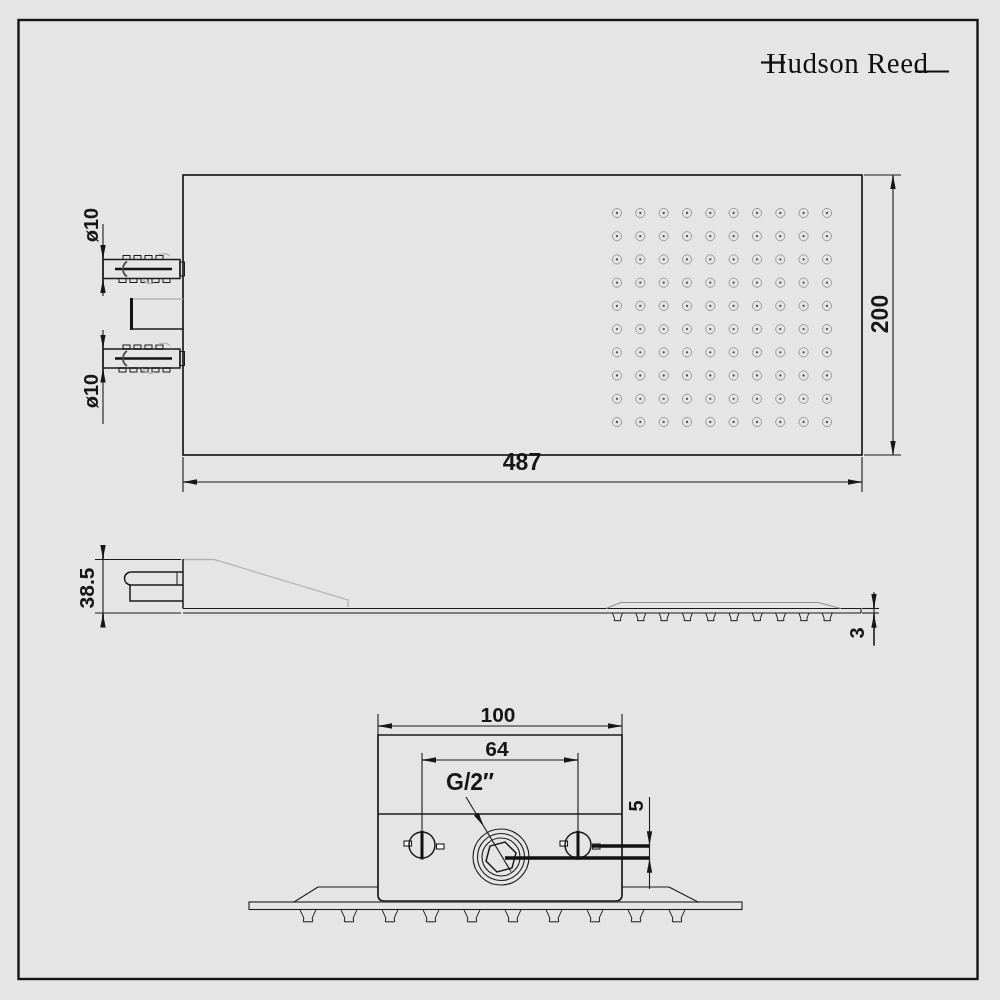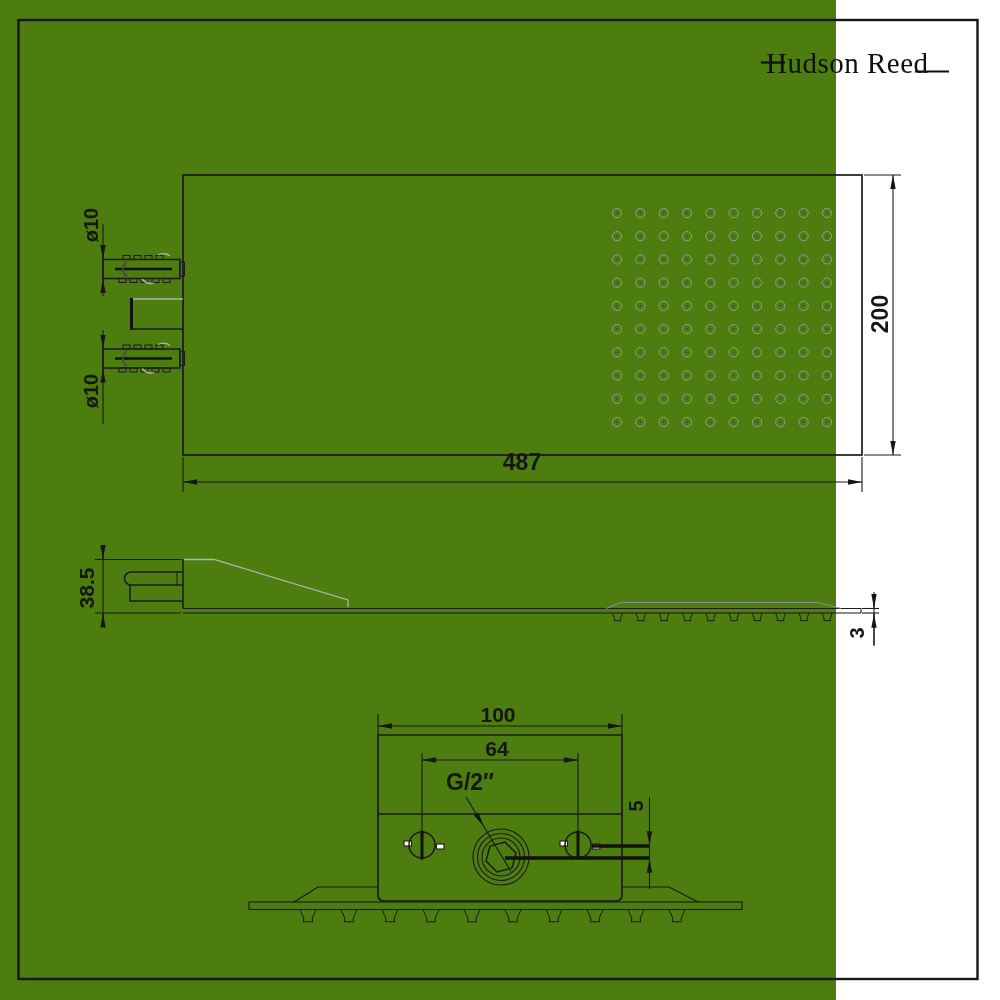--- a/index.html
+++ b/index.html
@@ -1,16 +1,16 @@
 <!DOCTYPE html>
 <html><head>
 <meta charset="utf-8">
 <style>
   html,body{margin:0;padding:0;background:#ffffff;}
-  .stage{width:836px;height:1000px;position:relative;background:#4d7c0f;}
+  .stage{width:1000px;height:1000px;position:relative;background:#e5e5e5;}
   svg{display:block;}
   .border{fill:none;stroke:#161616;stroke-width:2.4;}
   .ln{stroke:#1b1b1b;stroke-width:1.5;fill:none;}
   .ln2{stroke:#1b1b1b;stroke-width:1.7;fill:none;}
   .thin{stroke:#1b1b1b;stroke-width:1;fill:none;}
   .dim{stroke:#1b1b1b;stroke-width:1.1;fill:none;}
   .thick{stroke:#111;stroke-width:3;fill:none;}
   .thick2{stroke:#111;stroke-width:3.4;fill:none;}
   .grey{stroke:#b3b3b3;stroke-width:1.3;fill:none;}
   .grey2{stroke:#8f8f8f;stroke-width:1.1;fill:none;}

